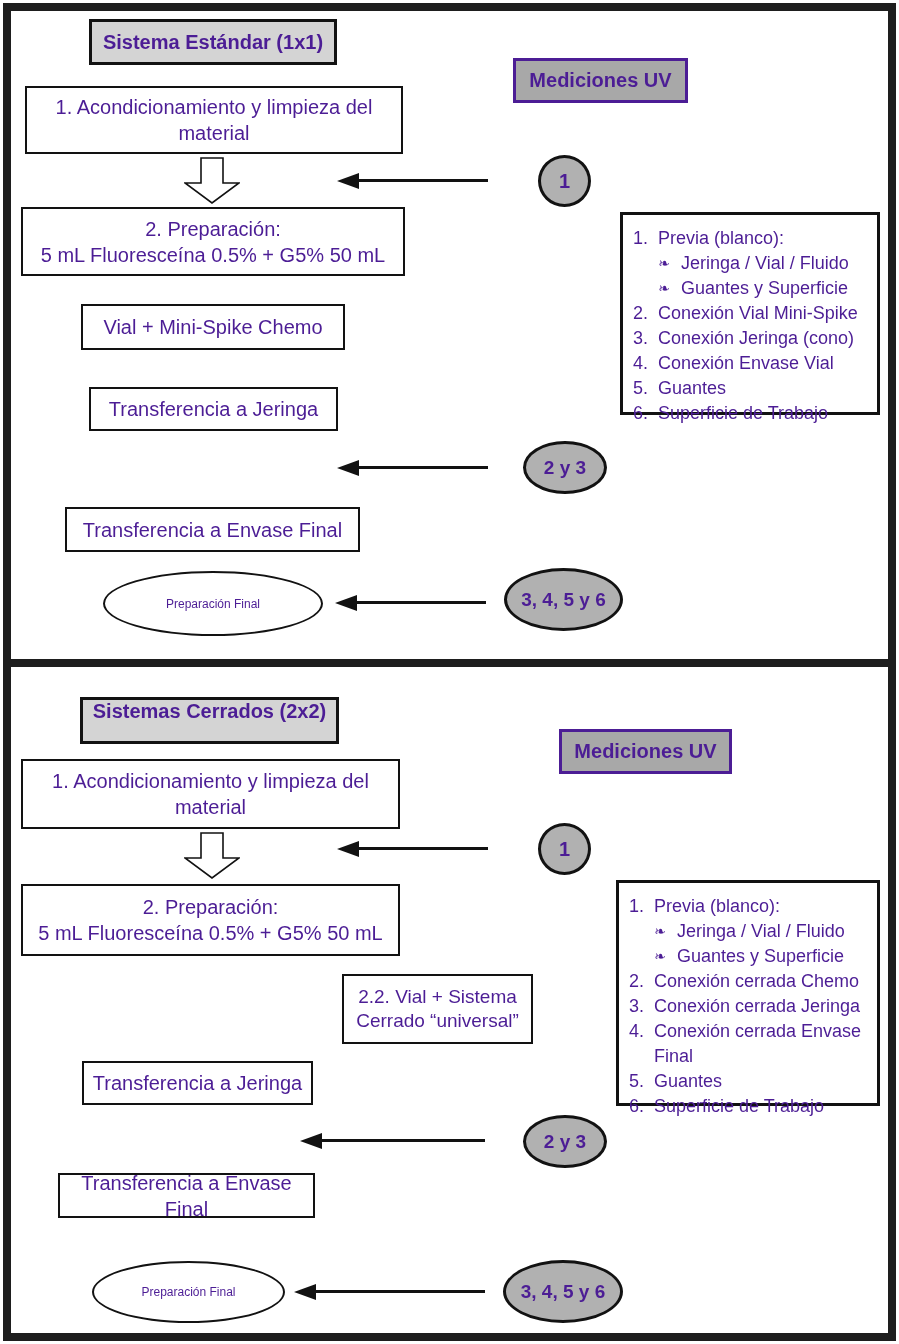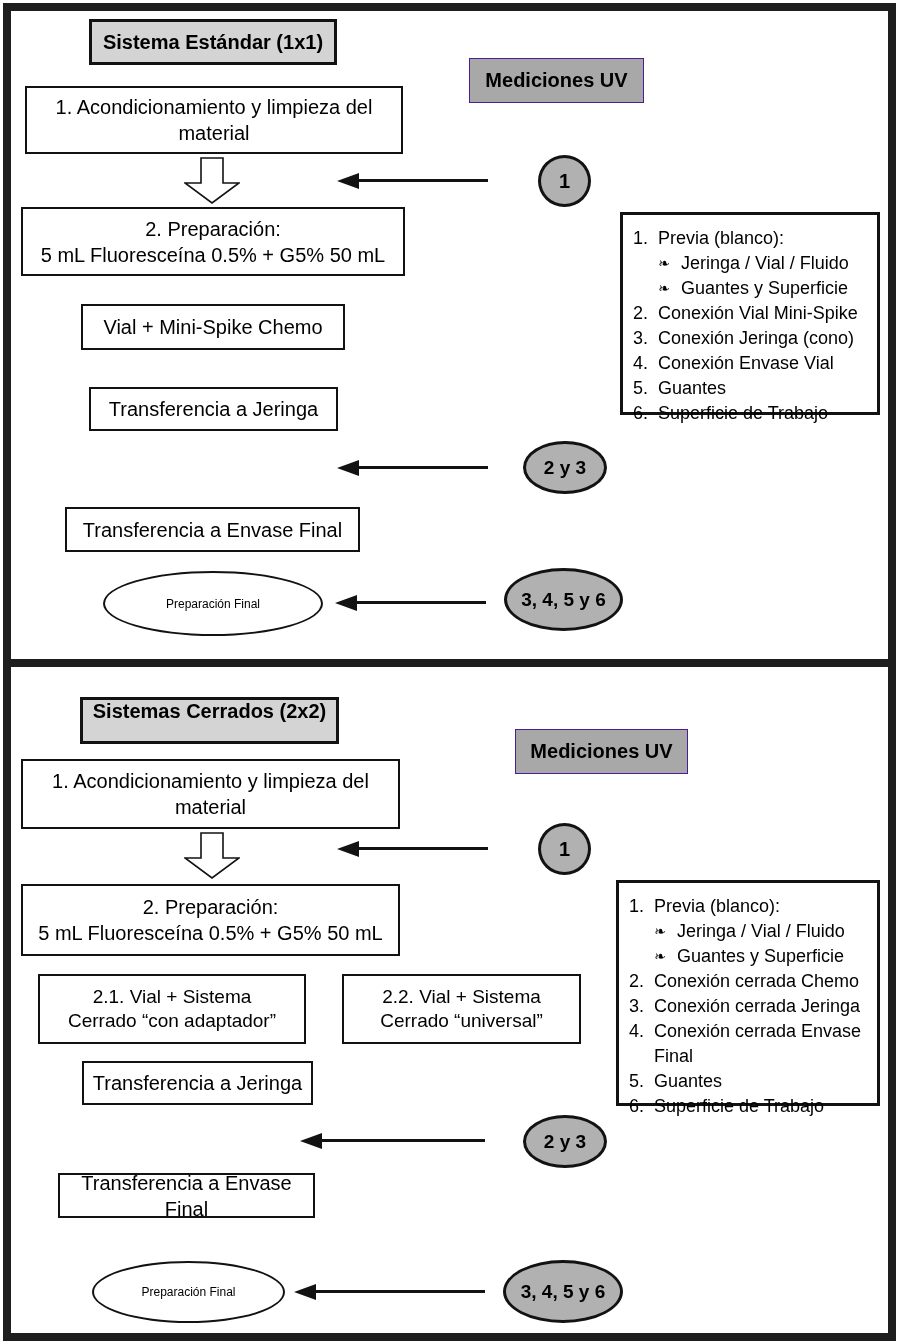--- a/index.html
+++ b/index.html
@@ -1,30 +1,30 @@
 <!DOCTYPE html>
 <html><head>
 <meta charset="utf-8">
 <style>
   html,body{margin:0;padding:0;background:#ffffff;}
   .page{
     position:relative;width:899px;height:1344px;background:#fff;overflow:hidden;
-    font-family:"Liberation Sans","DejaVu Sans",sans-serif;color:#000000;
+    font-family:"Liberation Sans","DejaVu Sans",sans-serif;color:#4c1d95;
   }
   .abs{position:absolute;box-sizing:border-box;}
   .frame{position:absolute;left:3px;top:3px;width:893px;height:1338px;
          border:8px solid #1e1e1e;box-sizing:border-box;}
   .divider{position:absolute;left:3px;top:659px;width:893px;height:8px;background:#1e1e1e;}
   .box{border:2px solid #121212;background:#fff;display:flex;flex-direction:column;
        align-items:center;justify-content:center;text-align:center;}
   .bold{font-weight:normal;}
   .fs20{font-size:20px;line-height:26px;}
   .fs19{font-size:19px;line-height:24px;}
   .gray-title{background:#d4d4d4;border:3px solid #121212;font-weight:bold;font-size:20px;}
-  .uv{background:#a8a8a8;border:1px solid #4c1d95;font-weight:bold;font-size:20px;}
+  .uv{background:#a8a8a8;border:3px solid #4c1d95;font-weight:bold;font-size:20px;margin-left:44px;}
   .badge{background:#b1b1b1;border:3px solid #121212;border-radius:50%;
          display:flex;align-items:center;justify-content:center;font-weight:bold;font-size:19px;}
   .oval{border:2px solid #121212;border-radius:50%;background:#fff;
         display:flex;align-items:center;justify-content:center;font-size:12px;}
   .line{position:absolute;height:3px;background:#121212;}
   .head{position:absolute;width:0;height:0;border-top:8px solid transparent;
         border-bottom:8px solid transparent;border-right:22px solid #121212;}
   .legend{border:3px solid #121212;background:#fff;padding:11px 4px 8px 10px;
           font-size:18px;line-height:25px;}
   .lrow{display:flex;align-items:flex-start;}
@@ -186,26 +186,22 @@
     <div class="lrow">
         <span class="mk">5.</span>
         <span>Guantes</span>
       </div>
     <div class="lrow">
         <span class="mk">6.</span>
         <span>Superficie de Trabajo</span>
       </div>
   </div>
 
-  <div class="abs box bold fs19" style="left:38px;top:974px;width:268px;height:70px;">
-    <div>2.1. Vial + Sistema</div>
-    <div>Cerrado “con adaptador”</div>
-  </div>
-
-  <div class="abs box bold fs19" style="left:342px;top:974px;width:239px;height:70px;">
+
+  <div class="abs box bold fs19" style="left:342px;top:974px;width:191px;height:70px;">
     <div>2.2. Vial + Sistema</div>
     <div>Cerrado “universal”</div>
   </div>
 
   <div class="abs box fs20" style="left:82px;top:1061px;width:231px;height:44px;">
     <span>Transferencia a Jeringa</span>
   </div>
 
   <div class="line" style="left:319px;top:1139px;width:166px;"></div>
   <div class="head" style="left:300px;top:1133px;"></div>

